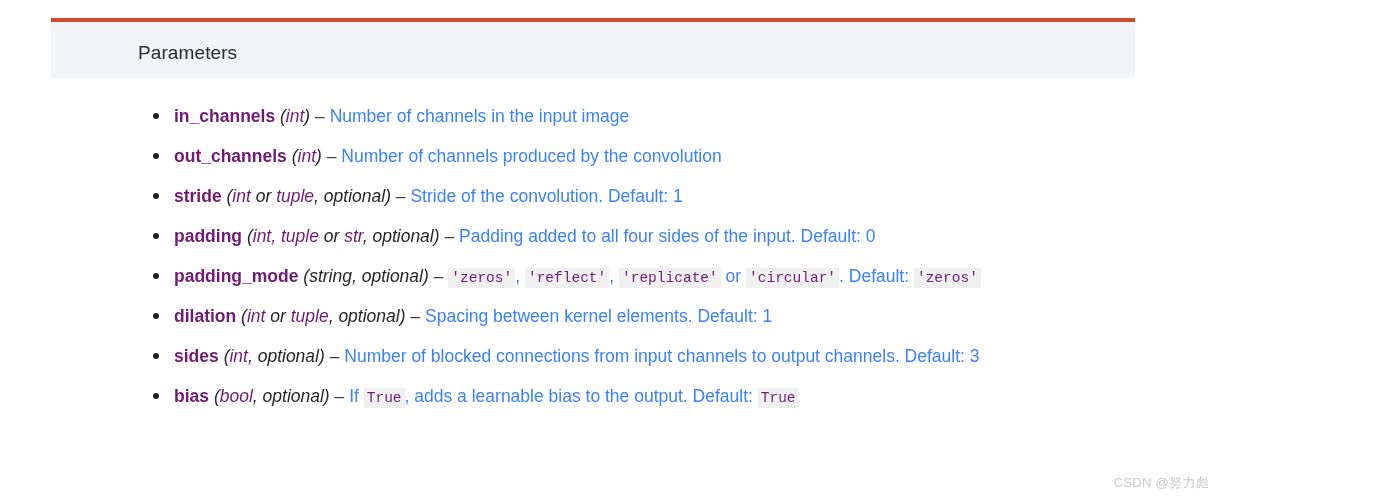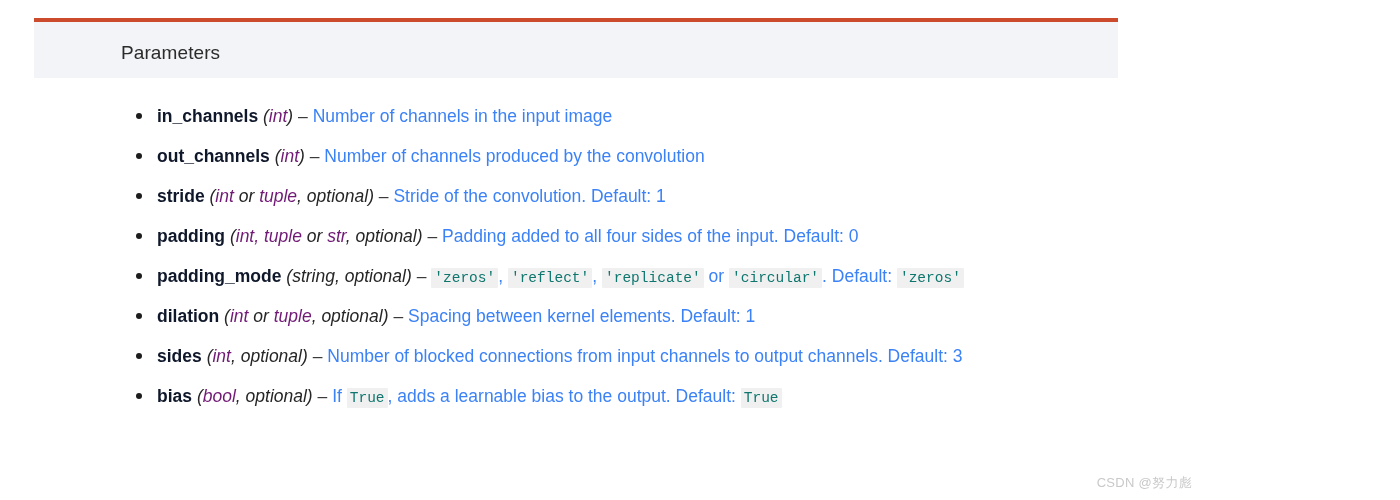--- a/index.html
+++ b/index.html
@@ -11,21 +11,21 @@
     height: 500px;
     background: #ffffff;
     font-family: "Liberation Sans", sans-serif;
     color: #262626;
     overflow: hidden;
     position: relative;
   }
 
   .doc-root {
     position: absolute;
-    left: 0;
+    left: 17px;
     top: 0;
     width: 1208px;
     height: 500px;
   }
 
   
   .params-panel {
     position: absolute;
     left: 34px;
     top: 18px;
@@ -70,21 +70,21 @@
     left: 136px;
     top: 17px;
     width: 6px;
     height: 6px;
     border-radius: 50%;
     background: #1c1c1c;
   }
 
   .pname {
     font-weight: bold;
-    color: #0f172a;
+    color: #701a75;
   }
   .ptypes {
     font-style: italic;
   }
   .ptype-red {
     color: #701a75;
   }
   .ptype-plain {
     color: #262626;
     font-style: italic;
@@ -92,21 +92,21 @@
   .dash {
     color: #3a3a3a;
   }
   .pdesc {
     color: #3b82f6;
   }
   code.lit {
     font-family: "Liberation Mono", "DejaVu Sans Mono", monospace;
     font-size: 14.5px;
     background: #f0f0f0;
-    color: #0f766e;
+    color: #701a75;
     padding: 2px 3px;
     border-radius: 1px;
     white-space: pre;
   }
 
   
   .watermark {
     position: absolute;
     right: 16px;
     bottom: 8px;

